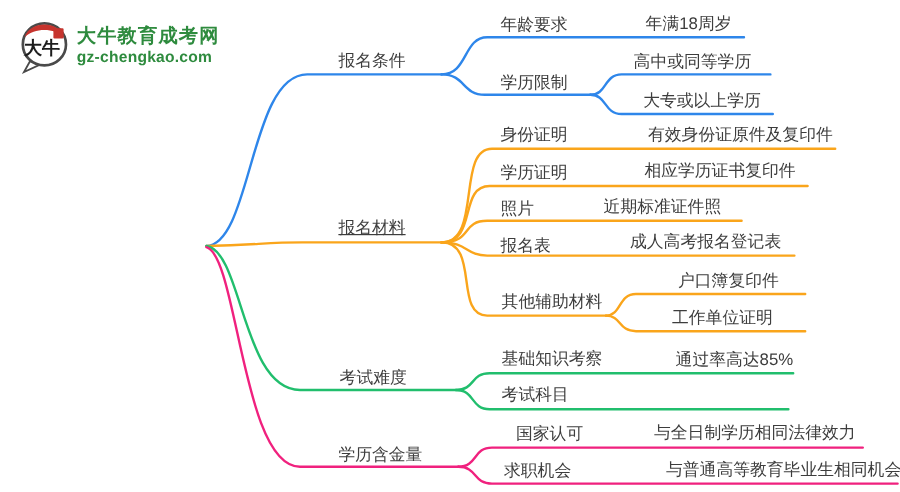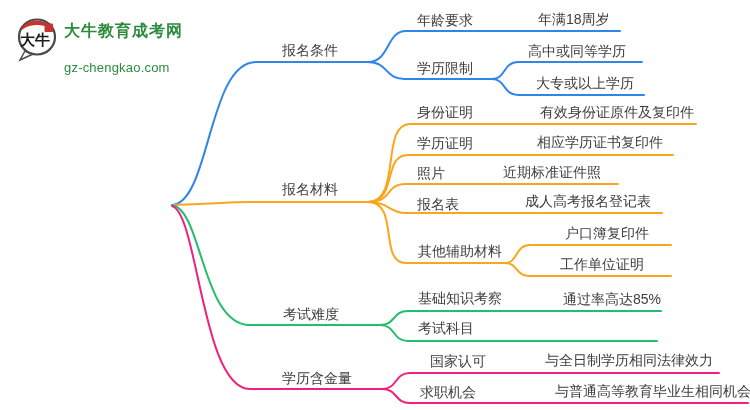--- a/index.html
+++ b/index.html
@@ -16,21 +16,21 @@
   .label{
     position:absolute;white-space:nowrap;color:var(--text-dark);
     font-size:14px;line-height:1.15;
   }
   .root-label{font-size:15px;letter-spacing:0;}
   .logo{position:absolute;left:16px;top:14px;display:flex;align-items:flex-start;}
   .logo-icon{width:42px;height:48px;}
   .logo-red-fill{fill:var(--logo-red);}
   .logo-text{margin-left:6px;padding-top:8px;}
   .logo-name{color:var(--logo-green);font-size:16px;font-weight:bold;letter-spacing:1px;line-height:1.1;}
-  .logo-domain{color:var(--logo-green);font-size:13px;font-weight:normal;line-height:1.2;letter-spacing:0.2px;margin-top:20px;}
+  .logo-domain{color:var(--logo-green);font-size:13px;font-weight:bold;line-height:1.2;letter-spacing:0.2px;}
 </style>
 </head>
 <body>
 
 <div class="canvas">
 
   <svg class="connectors" width="750" height="410" viewBox="0 0 750 410">
 
     <path class="stroke-blue" d="M172,205 C210,203 208,62 256,62 L368,62"></path>
     <path class="stroke-blue" d="M368,62 C390,62 386,31 406,31 L620,31"></path>
@@ -71,21 +71,21 @@
   </div>
 
 
   <div class="label" style="left:282px;top:42px;">报名条件</div>
   <div class="label" style="left:417px;top:12px;">年龄要求</div>
   <div class="label" style="left:538px;top:11px;">年满18周岁</div>
   <div class="label" style="left:417px;top:60px;">学历限制</div>
   <div class="label" style="left:528px;top:43px;">高中或同等学历</div>
   <div class="label" style="left:536px;top:75px;">大专或以上学历</div>
 
-  <div class="label" style="left:282px;top:181px;">报名材料</div>
+  <div class="label" style="left:282px;top:181px;text-decoration:underline;">报名材料</div>
   <div class="label" style="left:417px;top:104px;">身份证明</div>
   <div class="label" style="left:540px;top:104px;">有效身份证原件及复印件</div>
   <div class="label" style="left:417px;top:135px;">学历证明</div>
   <div class="label" style="left:537px;top:134px;">相应学历证书复印件</div>
   <div class="label" style="left:417px;top:165px;">照片</div>
   <div class="label" style="left:503px;top:164px;">近期标准证件照</div>
   <div class="label" style="left:417px;top:196px;">报名表</div>
   <div class="label" style="left:525px;top:193px;">成人高考报名登记表</div>
   <div class="label" style="left:418px;top:243px;">其他辅助材料</div>
   <div class="label" style="left:565px;top:225px;text-align:right;">户口簿复印件</div>

